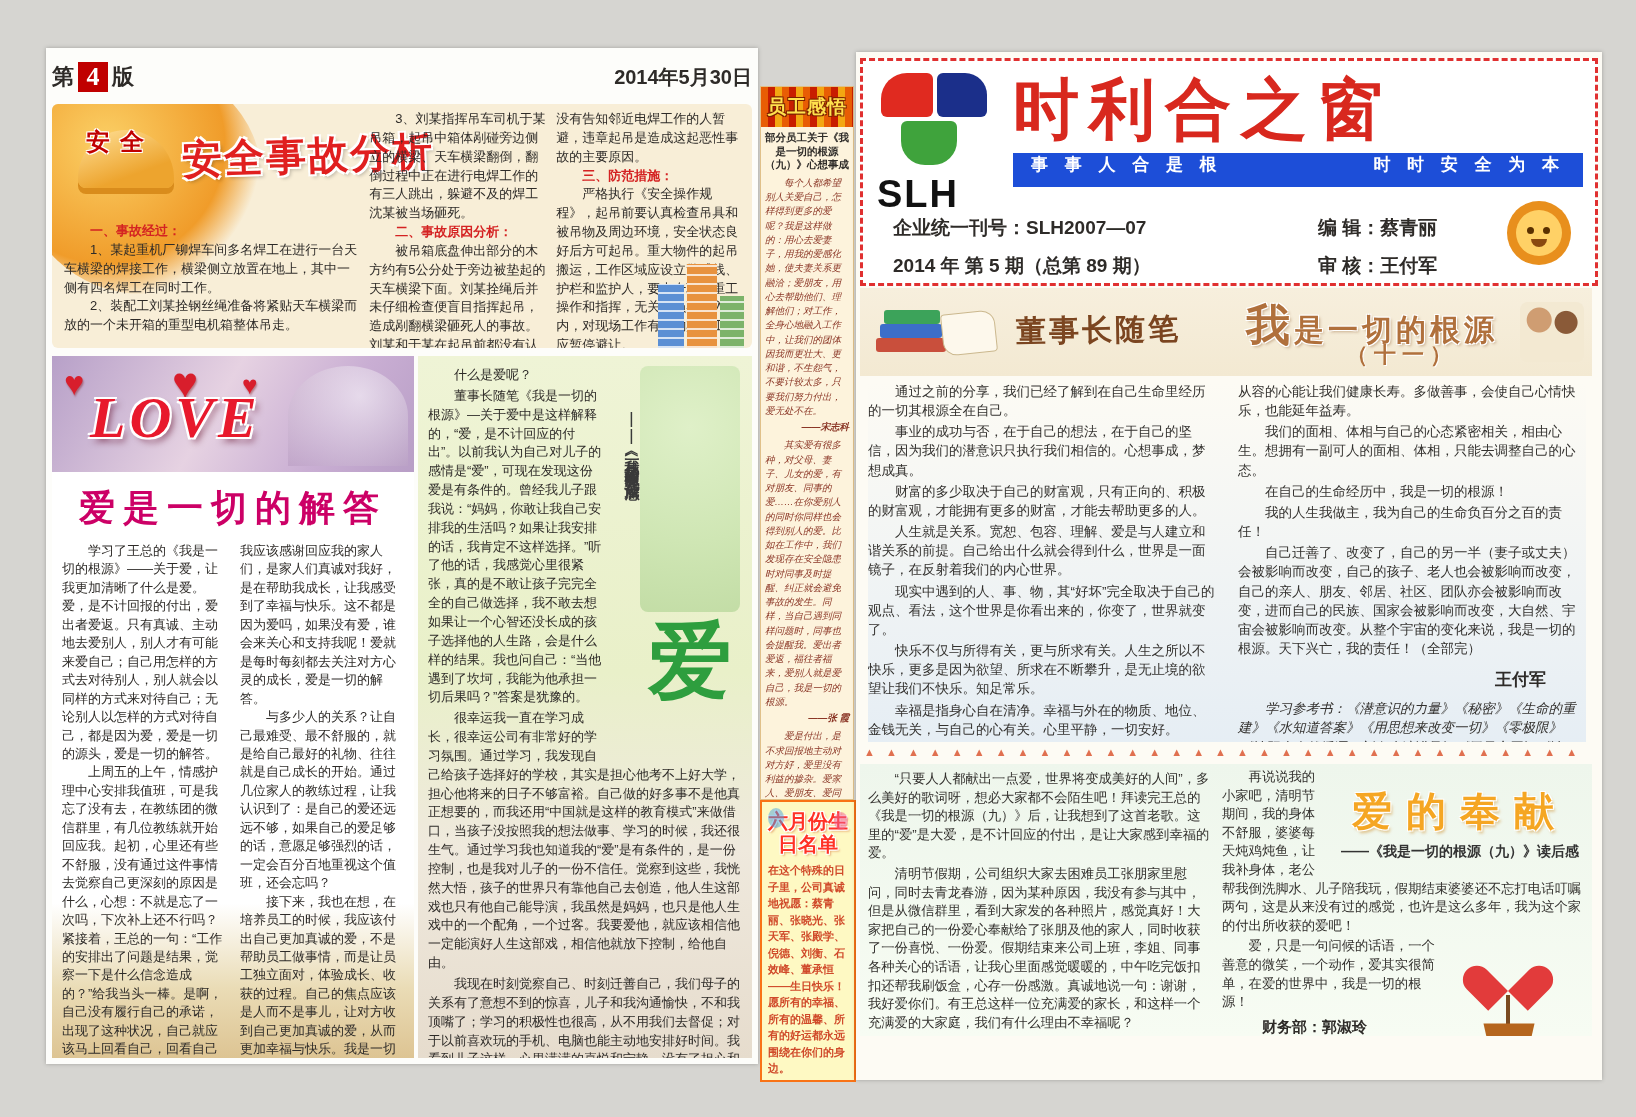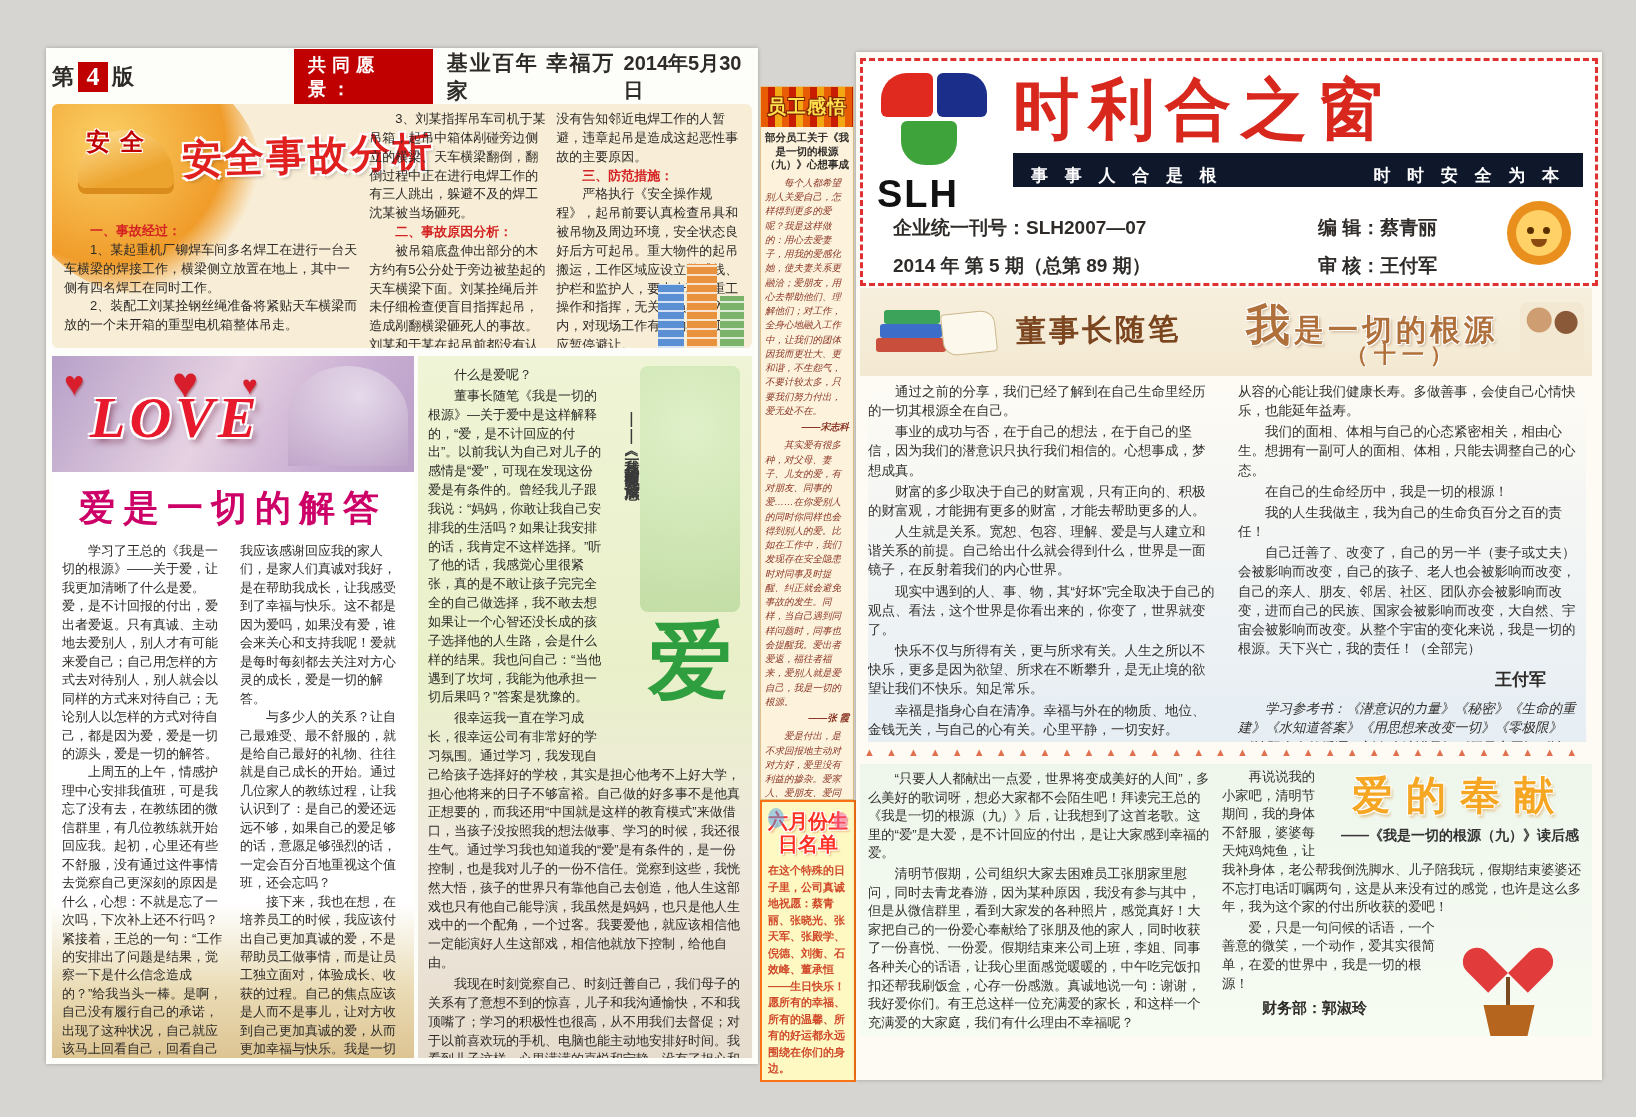--- a/index.html
+++ b/index.html
@@ -88,22 +88,22 @@
   
   .page-right{left:856px;top:52px;width:746px;height:1028px;background:#fdfbf4;box-shadow:0 0 4px rgba(0,0,0,.25);}
   .masthead{left:4px;top:6px;width:732px;height:222px;border:3px dashed #e03030;background:#fff;}
   .slh-logo{left:16px;top:12px;width:120px;height:96px;}
   .slh-logo .r{position:absolute;left:2px;top:0;width:52px;height:44px;background:#e02a20;border-radius:26px 6px 6px 6px;}
   .slh-logo .b{position:absolute;left:58px;top:0;width:50px;height:44px;background:#1b2f8a;border-radius:6px 22px 6px 6px;}
   .slh-logo .g{position:absolute;left:22px;top:48px;width:56px;height:44px;background:#3fa33c;border-radius:6px 6px 24px 24px;}
   .slh-text{left:14px;top:112px;font-size:38px;font-weight:bold;letter-spacing:2px;color:#111;}
   .np-title{left:150px;top:4px;width:576px;font-size:66px;font-weight:bold;color:#d8281e;letter-spacing:10px;
     font-family:"Liberation Serif",serif;white-space:nowrap;}
-  .slogan{left:150px;top:92px;width:570px;height:34px;background:#0f172a;color:#fff;display:flex;
-    align-items:flex-end;justify-content:space-between;padding:0 18px;box-sizing:border-box;
+  .slogan{left:150px;top:92px;width:570px;height:34px;background:#1d4ed8;color:#fff;display:flex;
+    align-items:flex-start;justify-content:space-between;padding:0 18px;box-sizing:border-box;
     font-weight:bold;font-size:17px;letter-spacing:6px;}
   .mh-info{left:30px;top:148px;font-size:19px;font-weight:bold;line-height:2.0;}
   .mh-info2{left:430px;top:148px;font-size:19px;font-weight:bold;line-height:2.0;margin-left:25px;}
   .lion{right:14px;bottom:8px;width:74px;height:74px;}
   .lion .mane{position:absolute;left:0;top:0;width:64px;height:64px;border-radius:50%;background:#e88f1d;}
   .lion .face{position:absolute;left:9px;top:9px;width:46px;height:46px;border-radius:50%;background:#ffd166;}
   .lion .e1,.lion .e2{position:absolute;width:7px;height:7px;border-radius:50%;background:#5a3000;top:26px;}
   .lion .e1{left:20px;} .lion .e2{left:36px;}
   .lion .mouth{position:absolute;left:24px;top:38px;width:16px;height:8px;border-radius:0 0 10px 10px;background:#8a4a10;}
   
@@ -136,21 +136,21 @@
     line-height:1.6;text-indent:2em;margin:0;}
   .divider{left:8px;top:694px;width:724px;height:14px;font-size:11px;letter-spacing:4px;color:#e07050;
     overflow:hidden;white-space:nowrap;
     background:linear-gradient(90deg,rgba(126,179,213,.0),rgba(126,179,213,.0));}
   
   .dedication{left:4px;top:712px;width:732px;height:272px;overflow:hidden;
     background:linear-gradient(180deg,#eef6ec,#f7fcf3);}
   .ded-left{left:8px;top:6px;width:342px;}
   .ded-left p,.ded-right p{margin:0 0 2px;font-size:13.3px;line-height:1.4;text-indent:2em;color:#33312e;}
   .ded-right{left:362px;top:4px;width:364px;}
-  .ded-titlebox{float:right;width:252px;margin:0 0 4px 8px;text-align:center;}
+  .ded-titlebox{float:right;width:252px;margin:16px 0 4px 8px;text-align:center;}
   .ded-title{font-size:40px;font-weight:bold;color:#f5a623;letter-spacing:14px;font-family:"Liberation Serif",serif;
     text-shadow:1px 1px 0 #fff,-1px -1px 0 #fff,1px -1px 0 #fff,-1px 1px 0 #fff,2px 3px 3px rgba(200,120,0,.4);}
   .ded-sub{font-size:14px;font-weight:bold;color:#333;margin-top:4px;}
   .heart-illu{float:right;width:140px;height:128px;margin:4px 0 0 8px;position:relative;}
   .hh{position:absolute;left:34px;top:6px;width:56px;height:50px;}
   .hh:before,.hh:after{content:"";position:absolute;top:0;width:28px;height:44px;border-radius:28px 28px 0 0;background:#e23b3b;}
   .hh:before{left:0;transform:rotate(-45deg);transform-origin:100% 100%;}
   .hh:after{left:28px;transform:rotate(45deg);transform-origin:0 100%;}
   .stem{position:absolute;left:60px;top:54px;width:4px;height:30px;background:#7a4a20;}
   .pot{position:absolute;left:34px;top:82px;width:58px;height:36px;background:#b5651d;
@@ -164,24 +164,20 @@
 <body>
 
 <div class="abs page-left">
 
   <div class="abs pl-header">
     <div class="pageno">
       <span>第</span>
       <span class="num">4</span>
       <span>版</span>
     </div>
-    <div class="vision">
-      <span class="lab">共同愿景：</span>
-      <span class="txt">基业百年  幸福万家</span>
-    </div>
     <div class="pl-date">2014年5月30日</div>
   </div>
 
   <div class="abs safety">
     <div class="abs blob"></div>
     <div class="abs helmet"></div>
     <div class="abs safety-badge">安全</div>
     <div class="abs safety-title">安全事故分析</div>
     <div class="abs safety-cols">
       <div class="c1">

